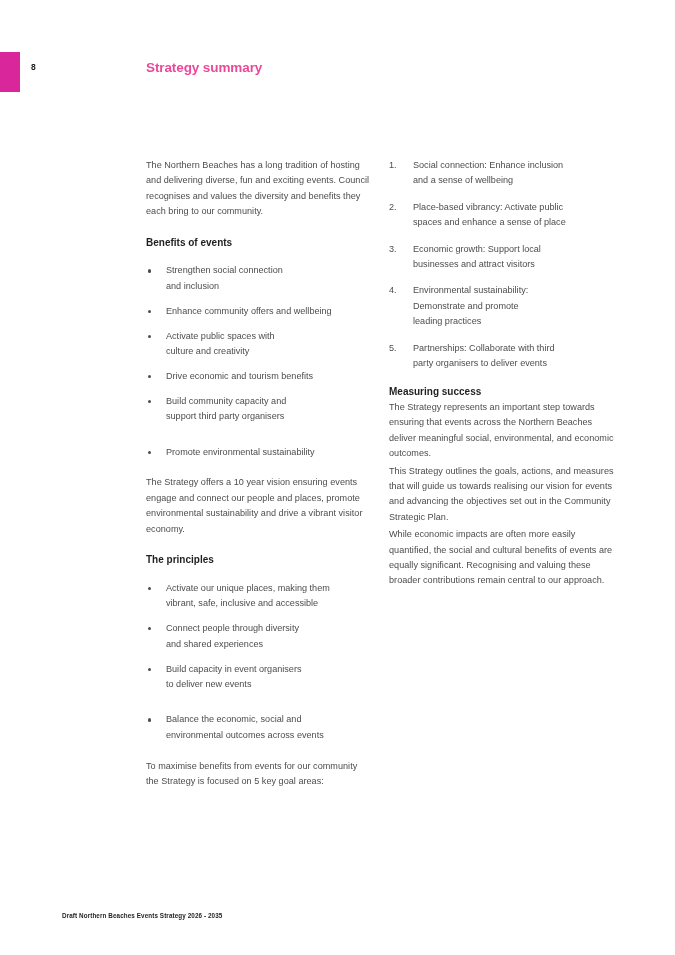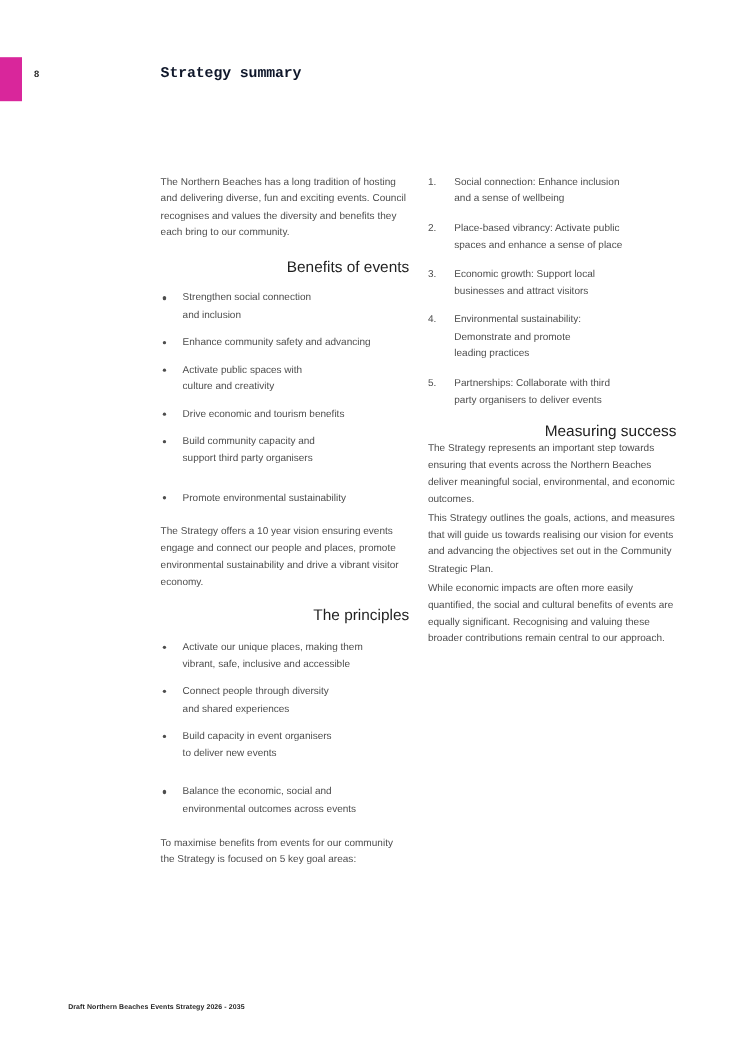--- a/index.html
+++ b/index.html
@@ -41,49 +41,47 @@
     color: #1a1a1a;
     letter-spacing: 0.2px;
   }
 
   .page-title {
     position: absolute;
     left: 146px;
     top: 60px;
     font-size: 13.5px;
     font-weight: bold;
-    color: #0f172a;
+    color: #ec4899;
     letter-spacing: -0.1px;
-    font-family: Liberation Mono, monospace;
   }
 
   
   .col {
     position: absolute;
     top: 158px;
     width: 226px;
   }
   .col-left  { left: 146px; }
   .col-right { left: 389px; }
 
   .para {
     font-size: 9.1px;
     line-height: 15.4px;
     color: #4d4d4d;
     letter-spacing: 0.02px;
   }
   .para + .para { margin-top: 2px; }
 
   .subhead {
-    font-size: 14px;
-    line-height: 15.4px;
-    font-weight: normal;
+    font-size: 10px;
+    line-height: 15.4px;
+    font-weight: bold;
     color: #1f1f1f;
     margin-top: 15.4px;
-    text-align: right;
   }
   .subhead.tight { margin-top: 13px; }
 
   
   ul.bullets {
     list-style: none;
     margin-top: 13px;
   }
   ul.bullets li {
     position: relative;
@@ -157,21 +155,21 @@
     <h2 class="subhead">Benefits of events</h2>
 
     <ul class="bullets">
       <li>
         <span class="dot"></span>
         <span class="lines">Strengthen social connection
 and inclusion</span>
       </li>
       <li>
         <span class="dot"></span>
-        <span class="lines">Enhance community safety and advancing</span>
+        <span class="lines">Enhance community offers and wellbeing</span>
       </li>
       <li>
         <span class="dot"></span>
         <span class="lines">Activate public spaces with
 culture and creativity</span>
       </li>
       <li>
         <span class="dot"></span>
         <span class="lines">Drive economic and tourism benefits</span>
       </li>

